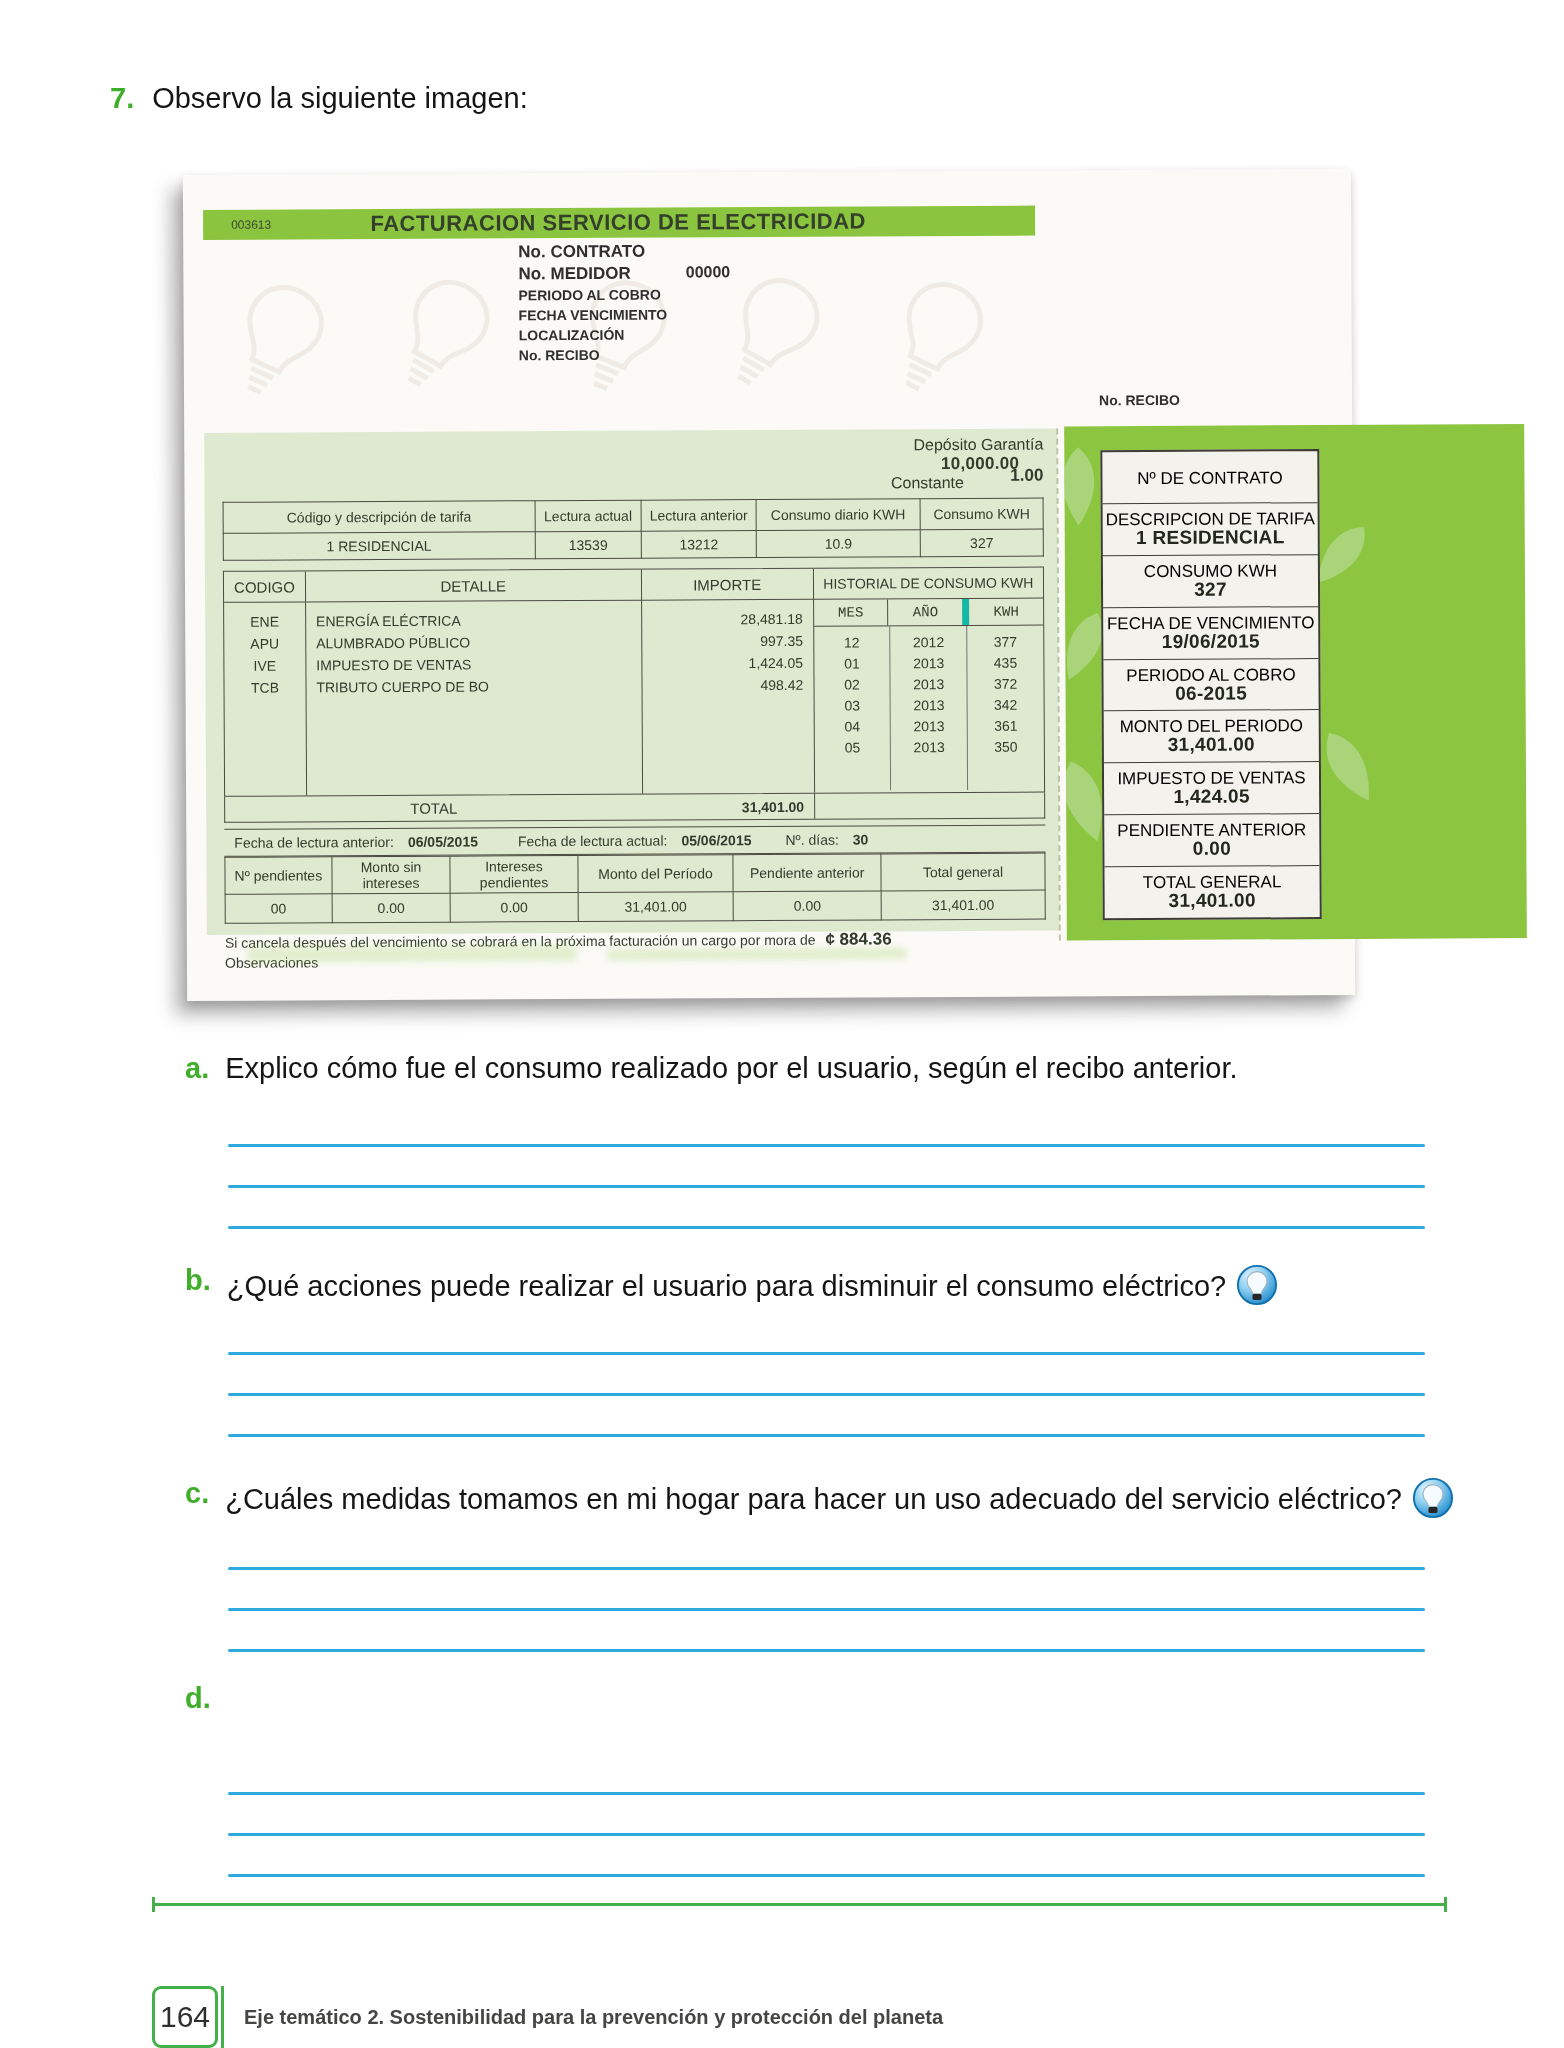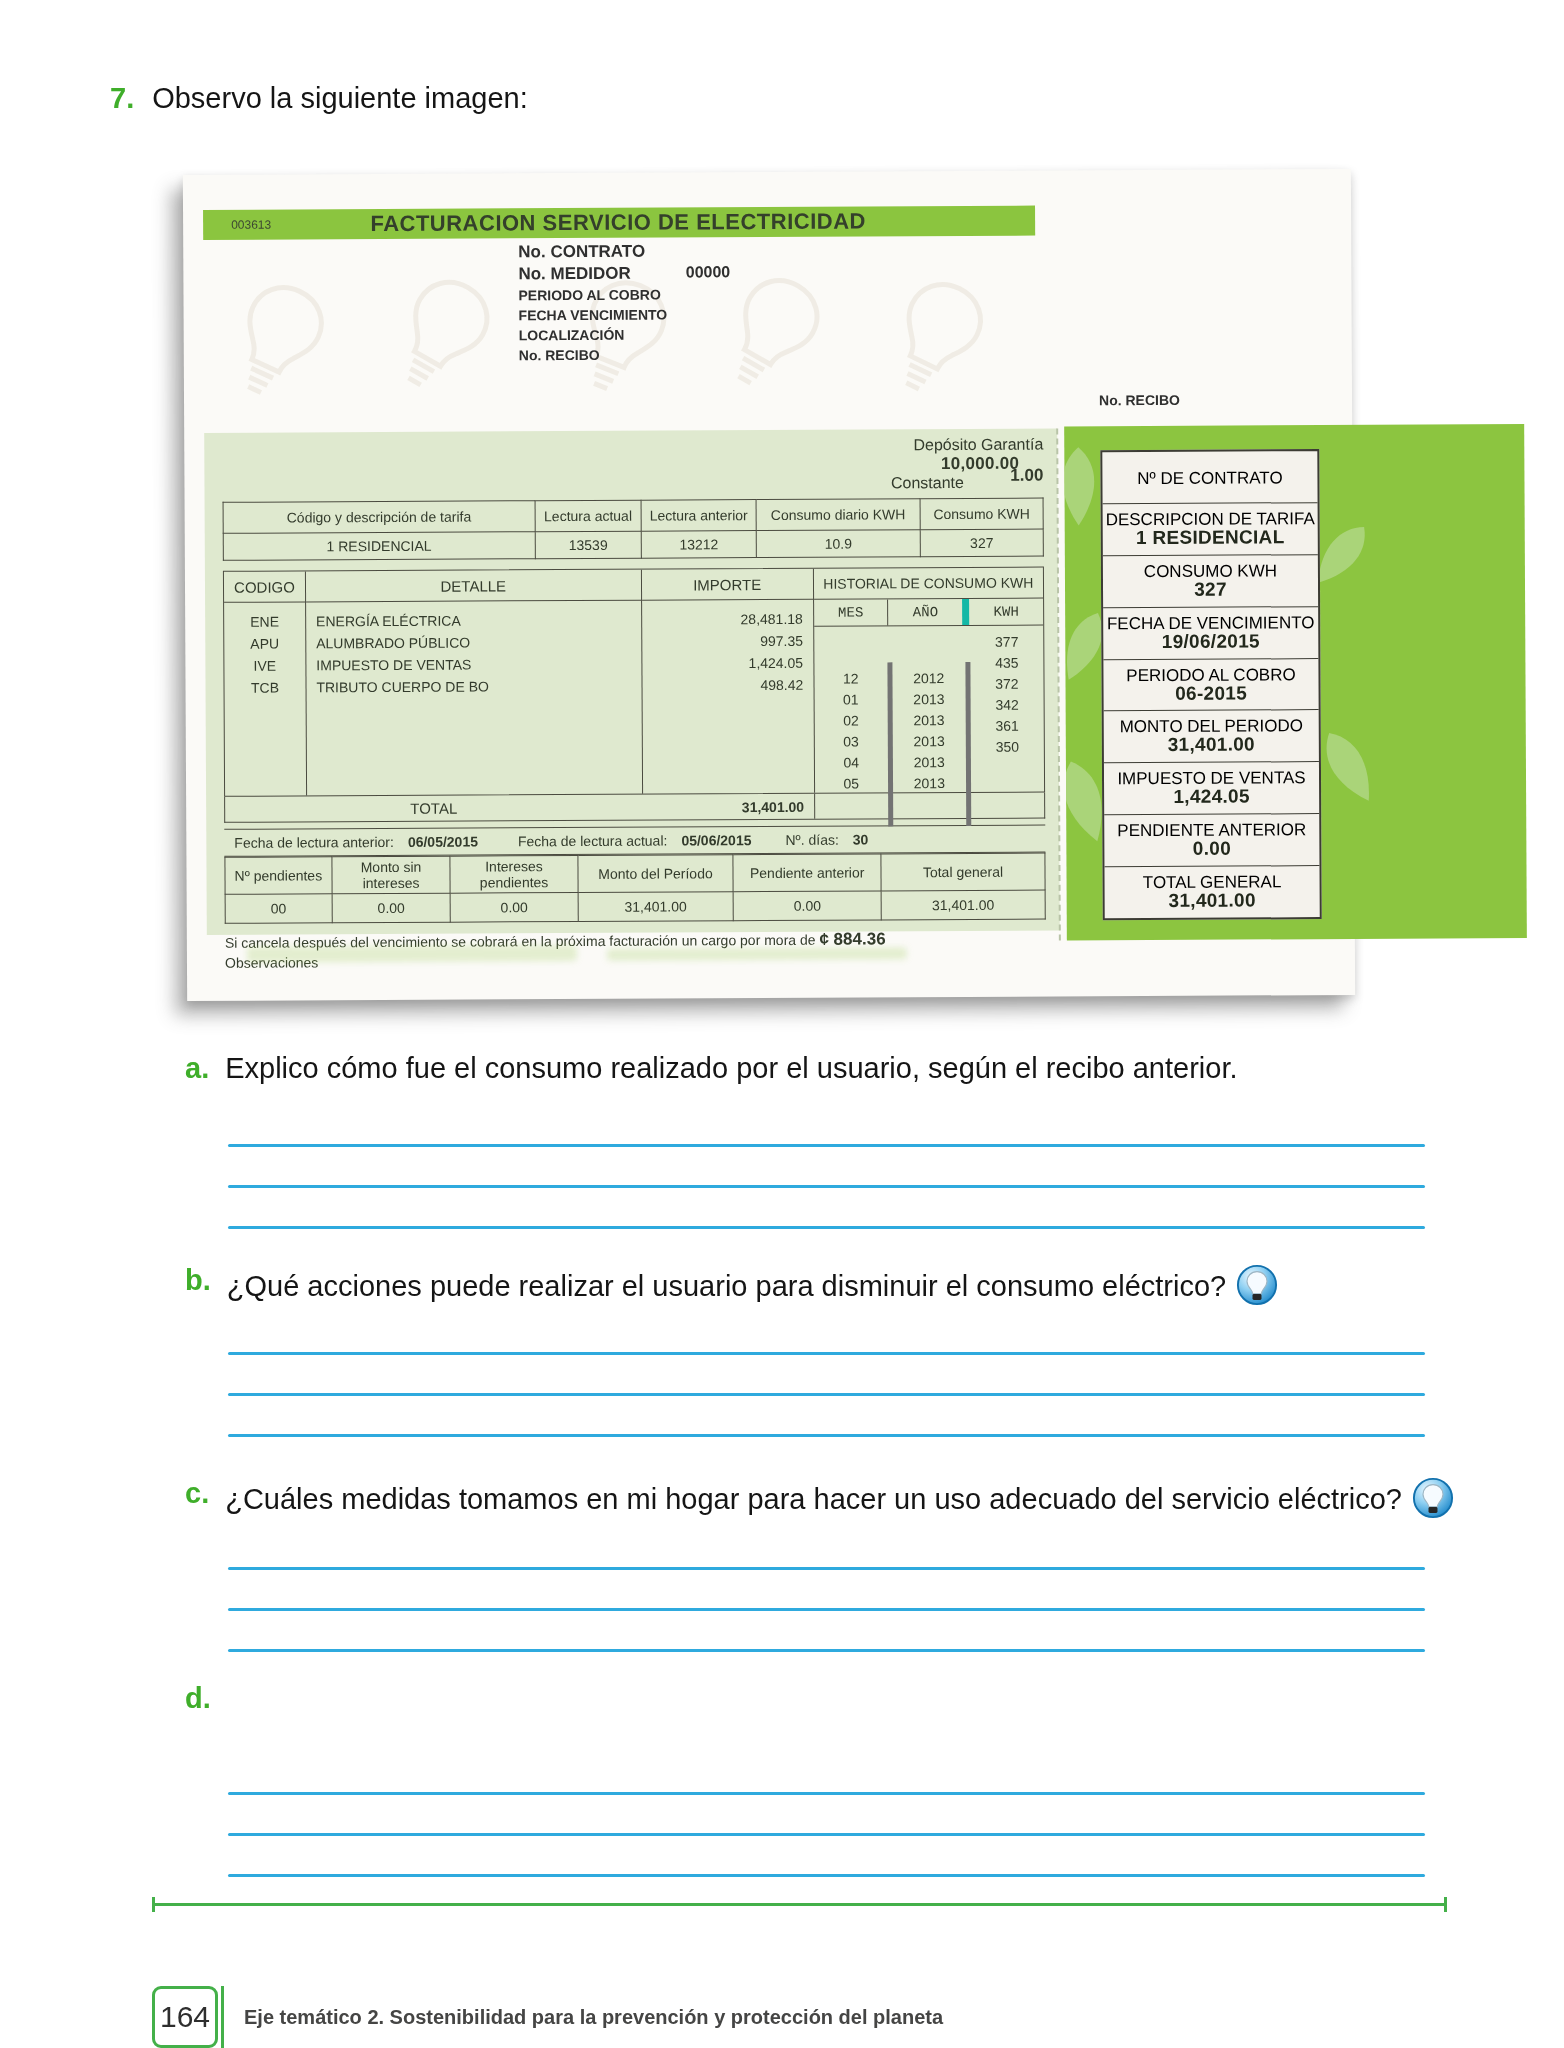--- a/index.html
+++ b/index.html
@@ -62,38 +62,38 @@
   .dbody{padding-top:8px;line-height:22px;}
   .col-cod .dbody{text-align:center;}
   .col-det .dbody{padding-left:10px;}
   .col-imp .dbody{text-align:right;padding-right:10px;}
   .his-sub{display:flex;border-bottom:1px solid #4b4b40;height:26px;align-items:center;}
   .his-sub span{flex:1;text-align:center;font-size:14px;font-family:Liberation Mono, monospace;}
   .his-sub span:nth-child(1){border-right:1px solid #4b4b40;height:100%;line-height:26px;}
   .his-sub span:nth-child(2){border-right:7px solid #14b8a6;height:100%;line-height:26px;}
   .his-rows{display:flex;}
   .his-c{flex:1;text-align:center;line-height:21px;padding-top:6px;height:164px;box-sizing:border-box;}
-  .his-c.b1{border-right:5px solid #737373;margin-top:36px;}
+  .his-c.b1{border-right:1px solid #737373;}
 
   .total-row{display:flex;border:1px solid #4b4b40;border-top:none;height:26px;
              align-items:center;box-sizing:border-box;}
   .total-row .t1{width:51%;text-align:center;font-size:15px;}
   .total-row .t2{width:21%;text-align:right;font-weight:bold;padding-right:10px;box-sizing:border-box;}
   .total-row .t3{width:28%;border-left:1px solid #4b4b40;height:100%;}
 
   .fecha-row{margin-top:6px;border-top:1px solid #4b4b40;border-bottom:1px solid #4b4b40;
              height:26px;display:flex;align-items:center;gap:14px;font-size:14px;padding-left:10px;}
   .fecha-row b{font-size:14px;}
 
   .pend{margin-top:0;}
   .pend th{font-size:13px;height:22px;padding:1px 2px;}
   .pend td{font-weight:bold;height:24px;}
 
   .note{margin-top:9px;font-size:14px;}
-  .note b{font-size:17px;}
+  .note b{font-size:17px;margin-left:6px;}
   .obs{margin-top:2px;font-size:14px;}
 
   
   .perf{left:872px;top:258px;height:512px;border-left:2px dashed #b9c4a8;}
   .recibo-lbl{left:915px;top:222px;font-weight:bold;font-size:14px;color:#2f2f2f;}
   .stub-band{left:880px;top:256px;width:460px;height:514px;background:#8cc540;overflow:hidden;}
   .stub-table{position:absolute;left:36px;top:24px;width:215px;height:466px;
               background:#f4f2ec;border:2px solid #3c3c34;display:flex;flex-direction:column;}
   .stub-row{flex:1;border-bottom:1.5px solid #3c3c34;display:flex;flex-direction:column;
             align-items:center;justify-content:center;text-align:center;}

